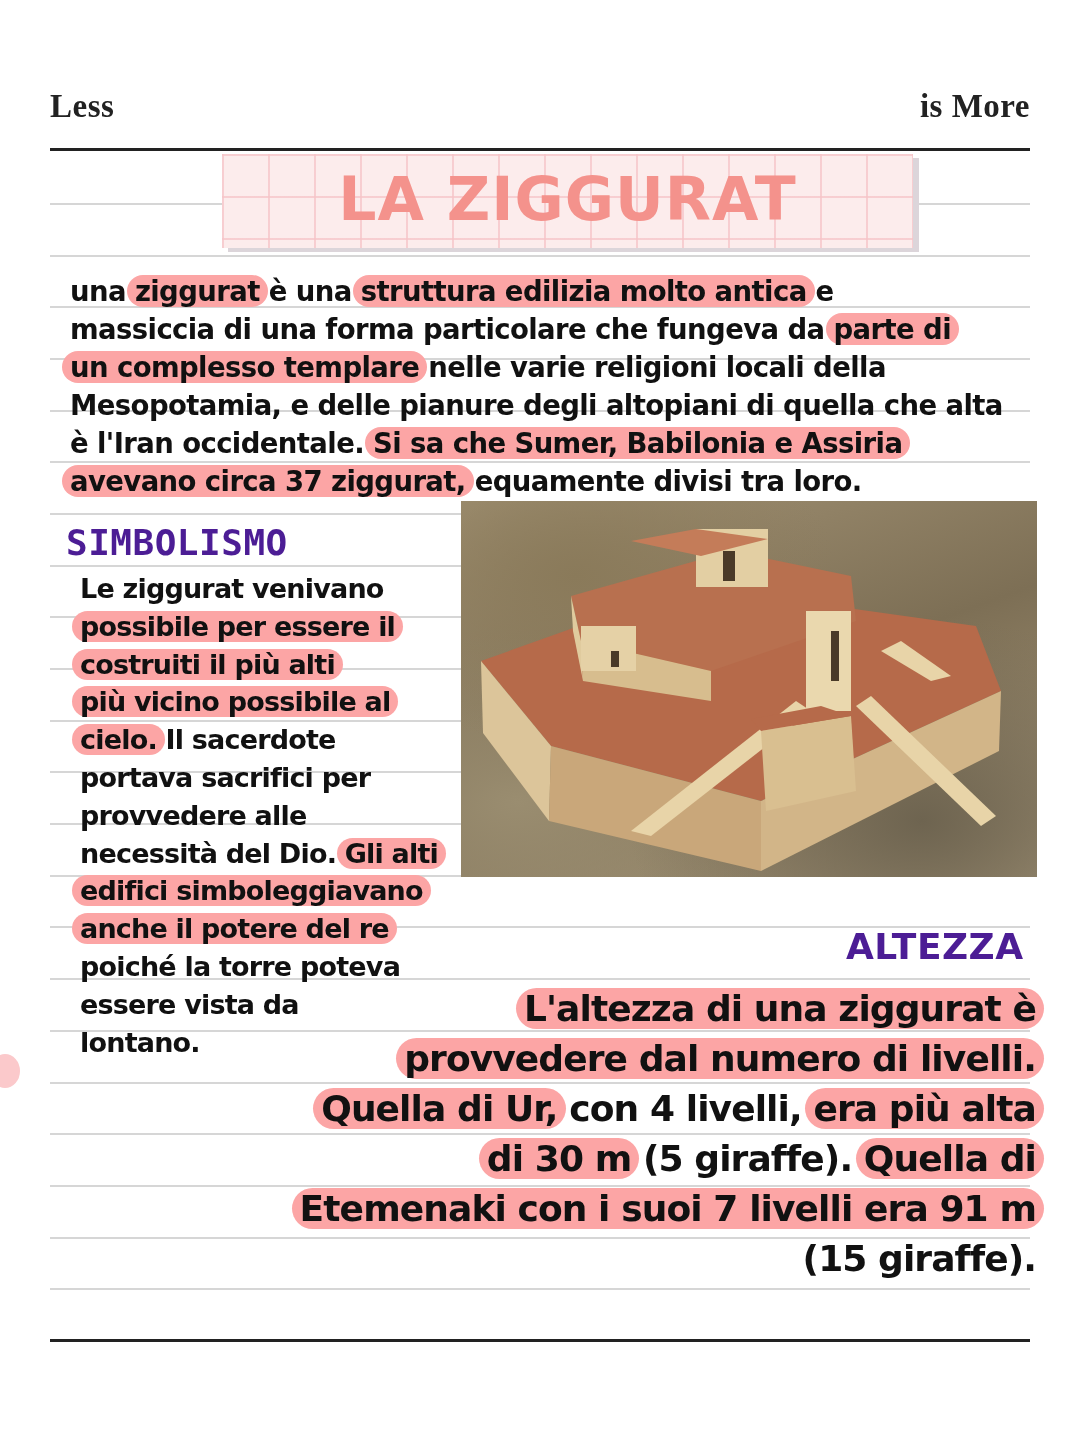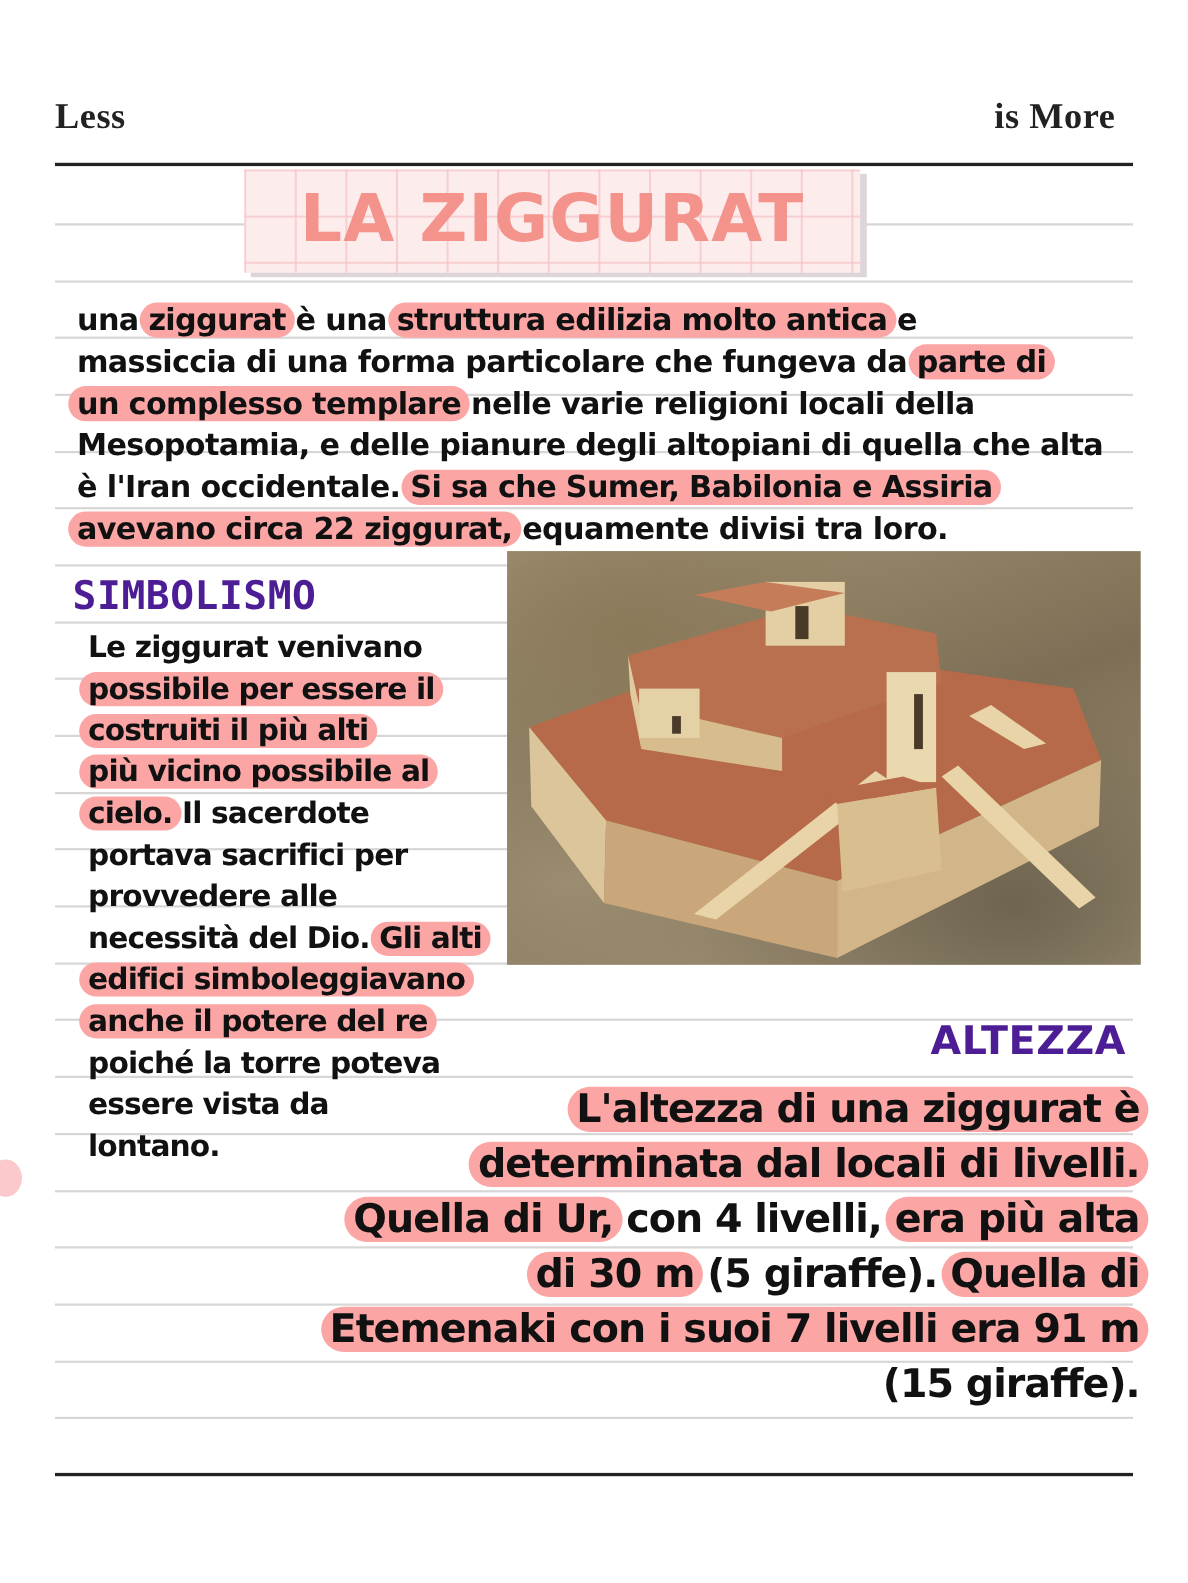--- a/index.html
+++ b/index.html
@@ -5,26 +5,26 @@
   html, body { margin:0; padding:0; }
   body {
     width:1080px; height:1439px; background:#ffffff; position:relative; overflow:hidden;
     font-family:"DejaVu Sans", sans-serif; color:#111;
   }
   .header-word {
     position:absolute; top:88px; font-family:"Liberation Serif", serif; font-weight:bold;
     font-size:33px; color:#222; letter-spacing:0.5px;
   }
   .hdr-left { left:50px; }
-  .hdr-right { right:66px; }
+  .hdr-right { right:50px; }
   .thick-rule { position:absolute; left:50px; width:980px; height:3px; background:#222; }
   .rule { position:absolute; left:50px; width:980px; height:2px; background:#d6d6d6; }
 
   .title-box {
-    position:absolute; left:222px; top:154px; width:560px; height:94px;
+    position:absolute; left:222px; top:154px; width:691px; height:94px;
     background-color:#fcecec;
     background-image:
       linear-gradient(to right, rgba(246,196,200,.75) 2px, transparent 2px),
       linear-gradient(to bottom, rgba(246,196,200,.75) 2px, transparent 2px);
     background-size:46px 42px;
     box-shadow:6px 4px 0 #dcd5da;
   }
   .title-text {
     position:absolute; left:0; right:0; top:10px; text-align:center;
     font-family:"DejaVu Sans", sans-serif; font-weight:bold; font-size:60px;
@@ -109,21 +109,21 @@
 <div class="title-box">
   <div class="title-text">LA ZIGGURAT</div>
 </div>
 
 <div class="intro">
     <span class="ln"><span>una </span><span class="hl">ziggurat</span><span> è una </span><span class="hl">struttura edilizia molto antica</span><span> e</span></span>
     <span class="ln"><span>massiccia di una forma particolare che fungeva da </span><span class="hl">parte di</span></span>
     <span class="ln"><span class="hl">un complesso templare</span><span> nelle varie religioni locali della</span></span>
     <span class="ln"><span>Mesopotamia, e delle pianure degli altopiani di quella che alta</span></span>
     <span class="ln"><span>è l'Iran occidentale. </span><span class="hl">Si sa che Sumer, Babilonia e Assiria</span></span>
-    <span class="ln"><span class="hl">avevano circa 22 ziggurat,</span><span> equamente divisi tra loro.</span></span>
+    <span class="ln"><span class="hl">avevano circa 37 ziggurat,</span><span> equamente divisi tra loro.</span></span>
   </div>
 
 <div class="sec-title simb-title">SIMBOLISMO</div>
 <div class="simb-body">
     <span class="ln"><span>Le ziggurat venivano</span></span>
     <span class="ln"><span class="hl">possibile per essere il</span></span>
     <span class="ln"><span class="hl">costruiti il più alti</span></span>
     <span class="ln"><span class="hl">più vicino possibile al</span></span>
     <span class="ln"><span class="hl">cielo.</span><span> Il sacerdote</span></span>
     <span class="ln"><span>portava sacrifici per</span></span>
@@ -163,20 +163,20 @@
     <polygon points="420,150 440,140 490,175 470,180" fill="#e8d4a8"></polygon>
 
     <polygon points="300,230 390,215 395,290 305,310" fill="#d9bf90"></polygon>
     <polygon points="300,230 390,215 360,205 290,218" fill="#b66a4a"></polygon>
   </svg>
 </div>
 
 <div class="sec-title alt-title">ALTEZZA</div>
 <div class="alt-body">
     <span class="ln"><span class="hl">L'altezza di una ziggurat è</span></span>
-    <span class="ln"><span class="hl">determinata dal locali di livelli.</span></span>
+    <span class="ln"><span class="hl">provvedere dal numero di livelli.</span></span>
     <span class="ln"><span class="hl">Quella di Ur,</span><span> con 4 livelli, </span><span class="hl">era più alta</span></span>
     <span class="ln"><span class="hl">di 30 m</span><span> (5 giraffe). </span><span class="hl">Quella di</span></span>
     <span class="ln"><span class="hl">Etemenaki con i suoi 7 livelli era 91 m</span></span>
     <span class="ln"><span>(15 giraffe).</span></span>
   </div>
 
 <div class="pink-dot"></div>
 
 </body></html>

